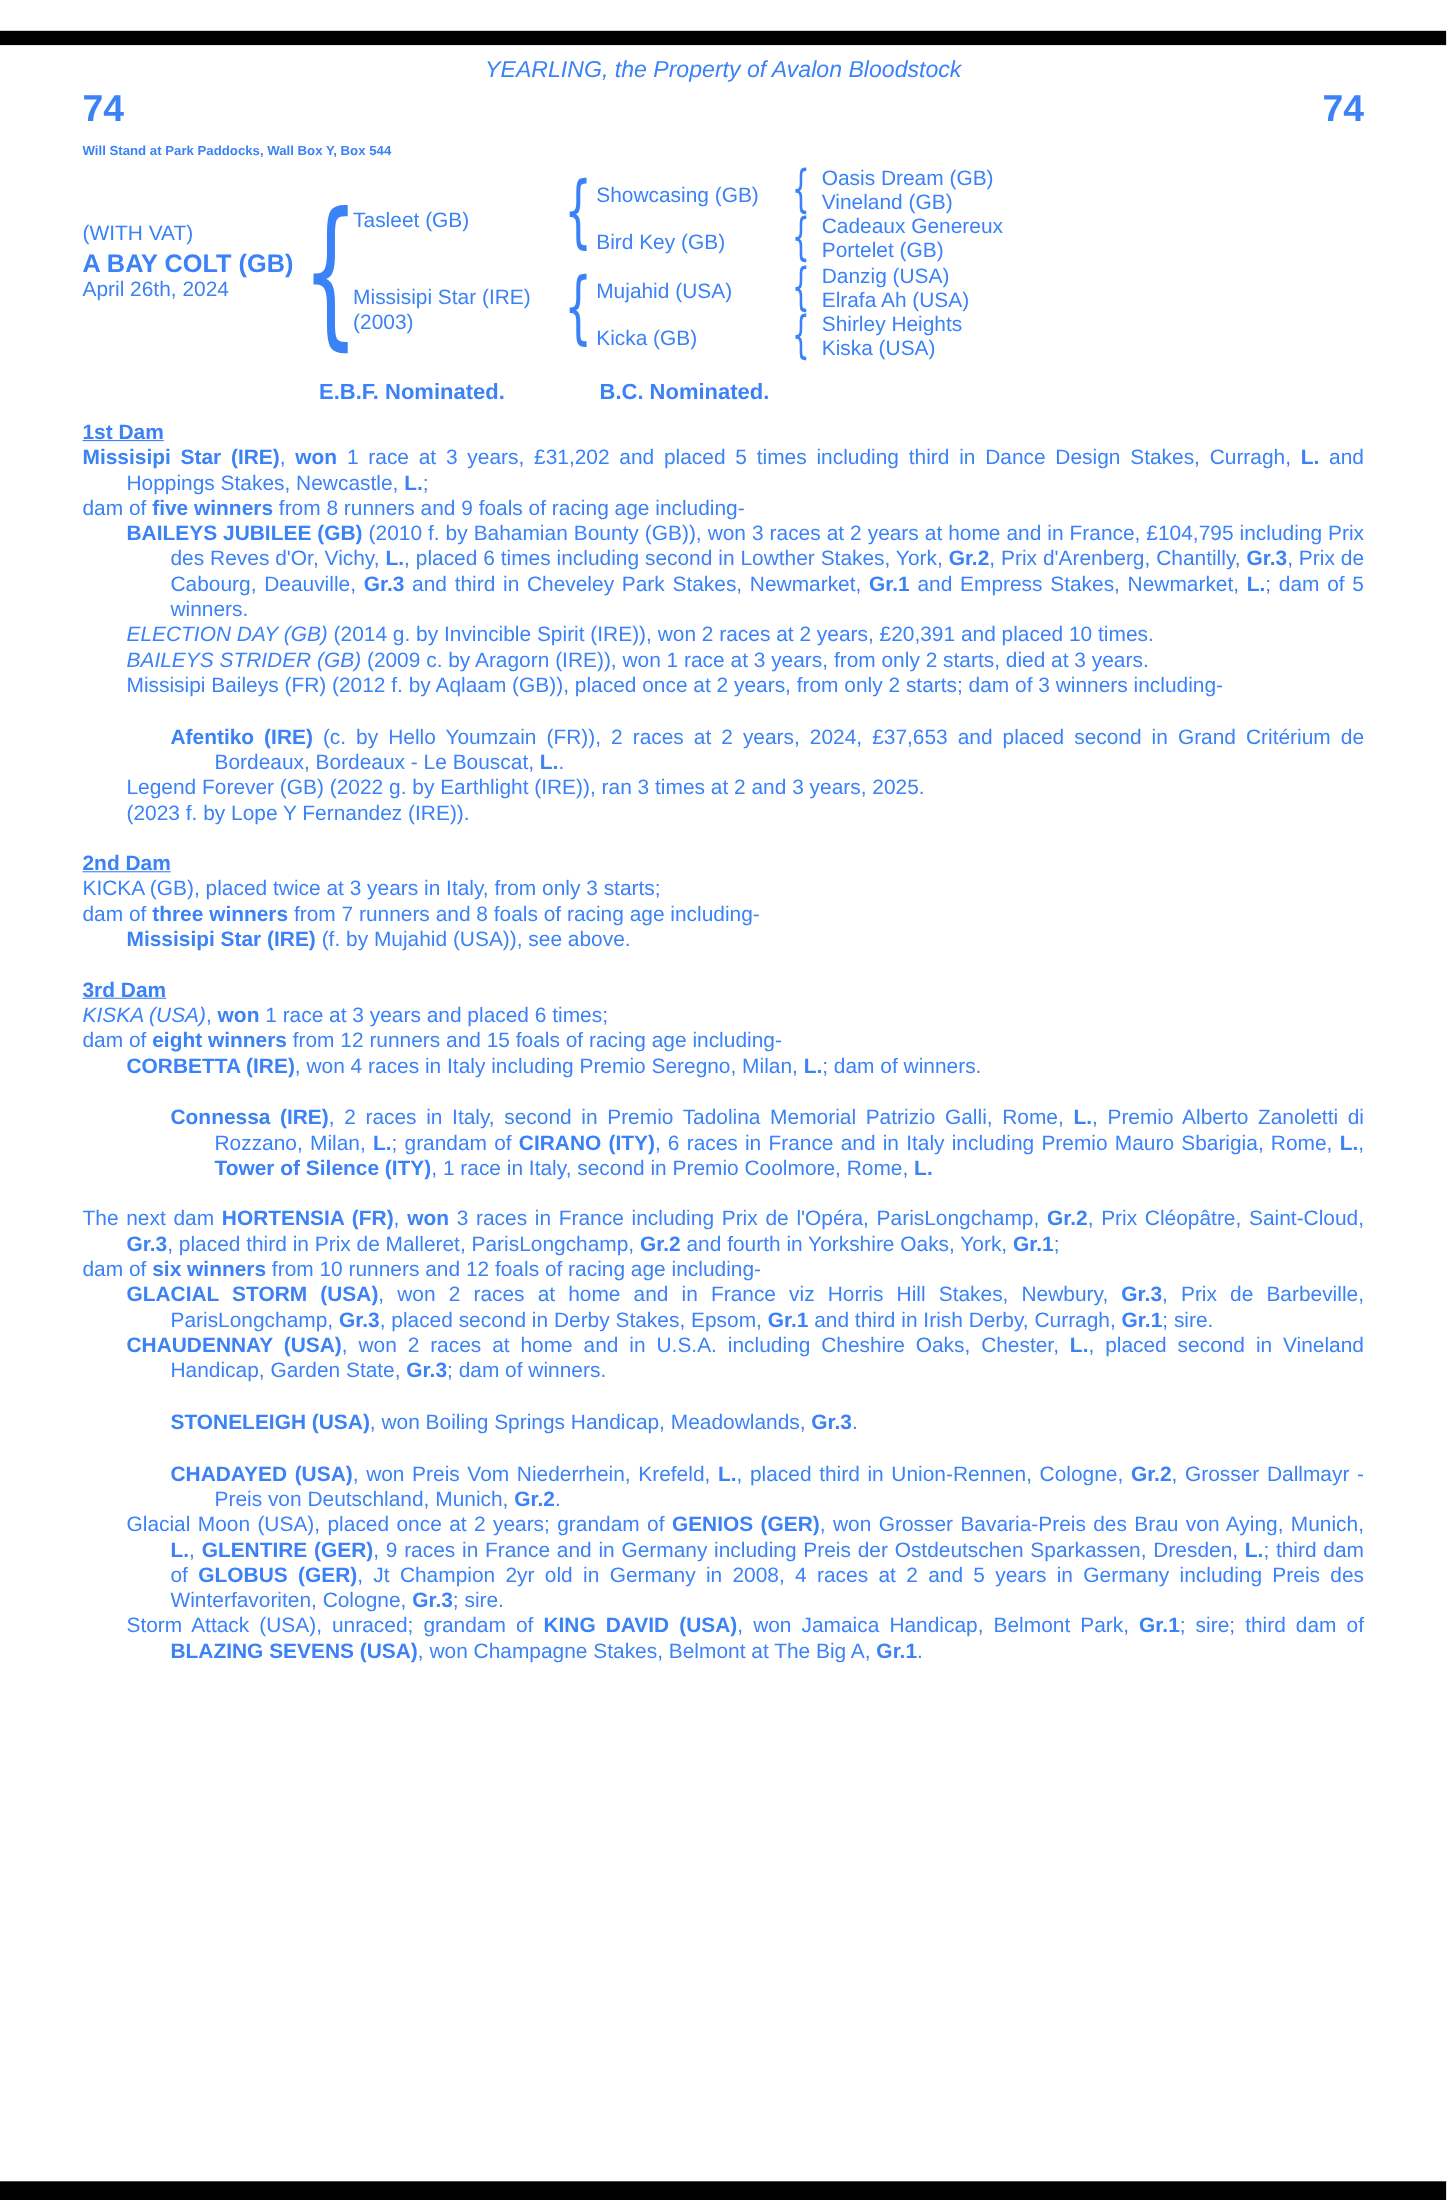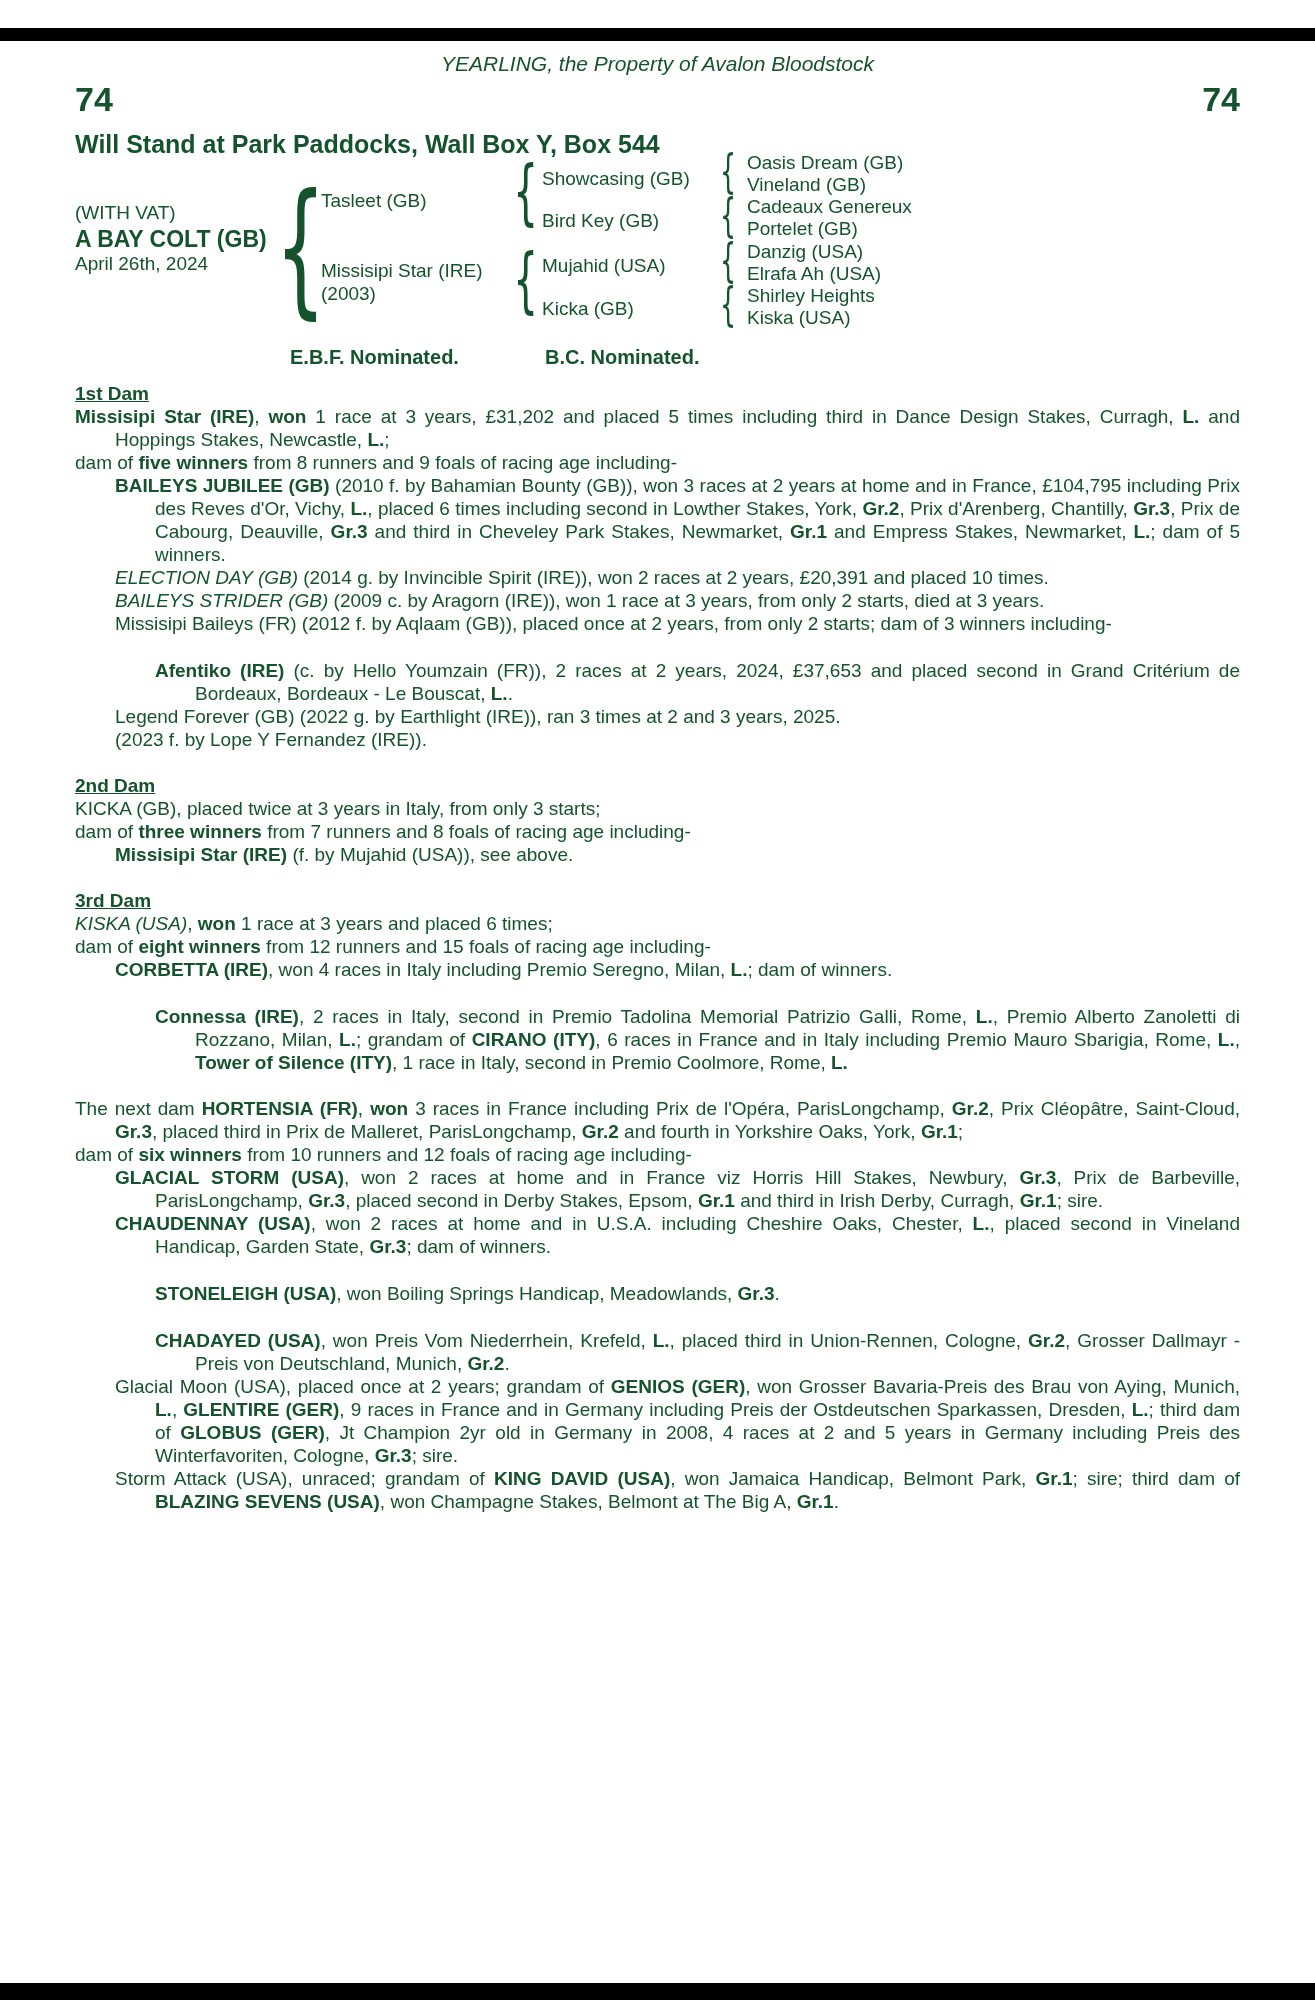--- a/index.html
+++ b/index.html
@@ -2,36 +2,36 @@
 <html><head>
 <meta charset="utf-8">
 <style>
   * { box-sizing: border-box; }
   html, body { margin: 0; padding: 0; background: #ffffff; }
   .page {
     position: relative;
     width: 1315px;
     height: 2000px;
     background: #ffffff;
-    color: #14532d;
+    color: #3b82f6;
     font-family: "Liberation Sans", sans-serif;
     overflow: hidden;
   }
   .bar { position: absolute; left: 0; right: 0; background: #000; }
   .bar.top { top: 28px; height: 13px; }
   .bar.bottom { top: 1983px; height: 17px; }
 
   .property-line {
     position: absolute; top: 52px; left: 0; right: 0;
     text-align: center; font-style: italic; font-size: 21px;
   }
   .lot { position: absolute; top: 80px; font-size: 34px; font-weight: bold; text-align: right; }
   .lot.left { left: 75px; }
   .lot.right { right: 75px; }
-  .stand-line { position: absolute; top: 130px; left: 75px; font-size: 25px; font-weight: bold; }
+  .stand-line { position: absolute; top: 130px; left: 75px; font-size: 12px; font-weight: bold; }
 
   .pedigree { position: absolute; top: 150px; left: 75px; width: 1165px; height: 228px; font-size: 19px; }
   .ped-item { position: absolute; white-space: nowrap; }
   .brace {
     position: absolute;
     font-family: "DejaVu Sans", sans-serif;
     transform: scaleX(0.55);
     transform-origin: left center;
     font-weight: 400;
   }

